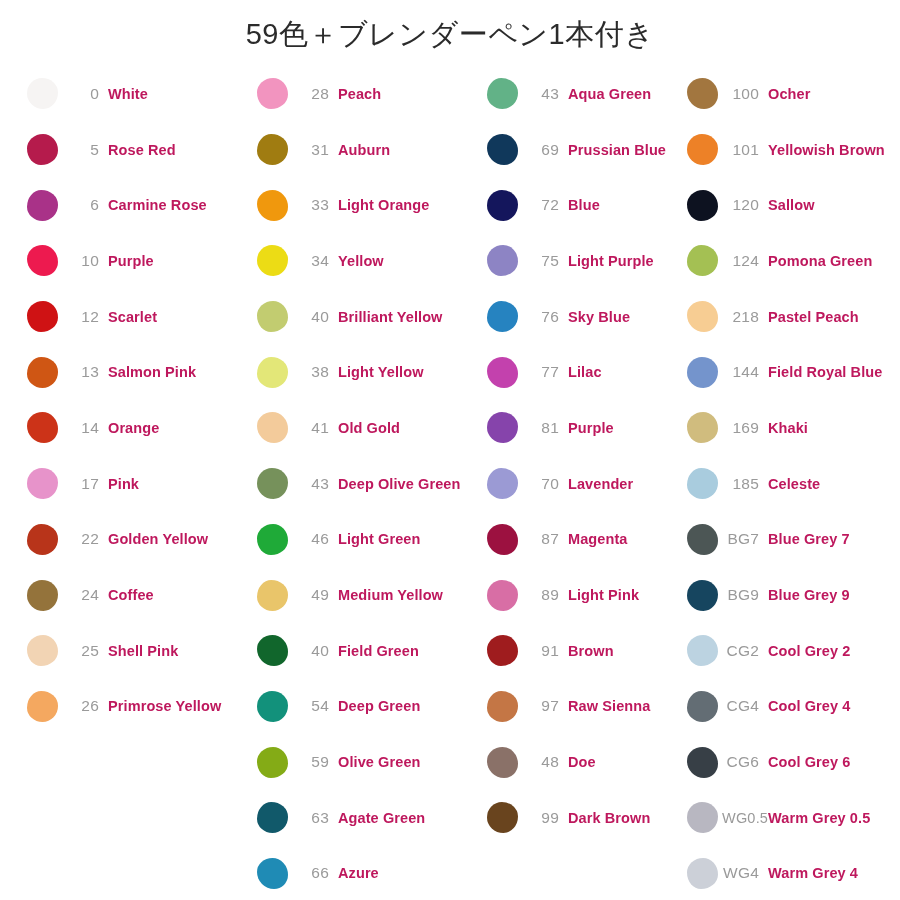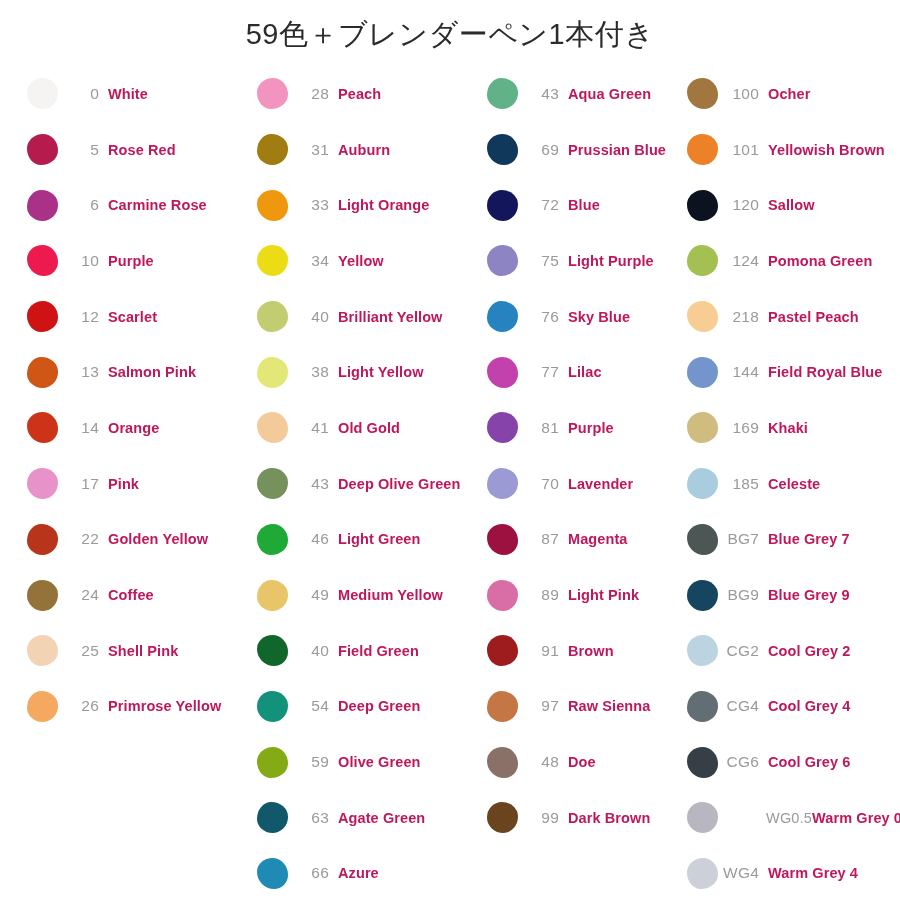--- a/index.html
+++ b/index.html
@@ -73,21 +73,21 @@
     min-width: 46px;
     text-align: right;
     padding-right: 9px;
     font-size: 15.5px;
     font-weight: 400;
     color: #9a9a9a;
     letter-spacing: 0.2px;
     white-space: nowrap;
   }
 
-  .code.narrow { font-size: 14.5px; margin-left: 44px; }
+  .code.narrow { font-size: 14.5px; }
 
   .cname {
     font-size: 14.5px;
     font-weight: 700;
     color: #be185d;
     letter-spacing: 0.1px;
     white-space: nowrap;
   }
 </style>
 </head>

